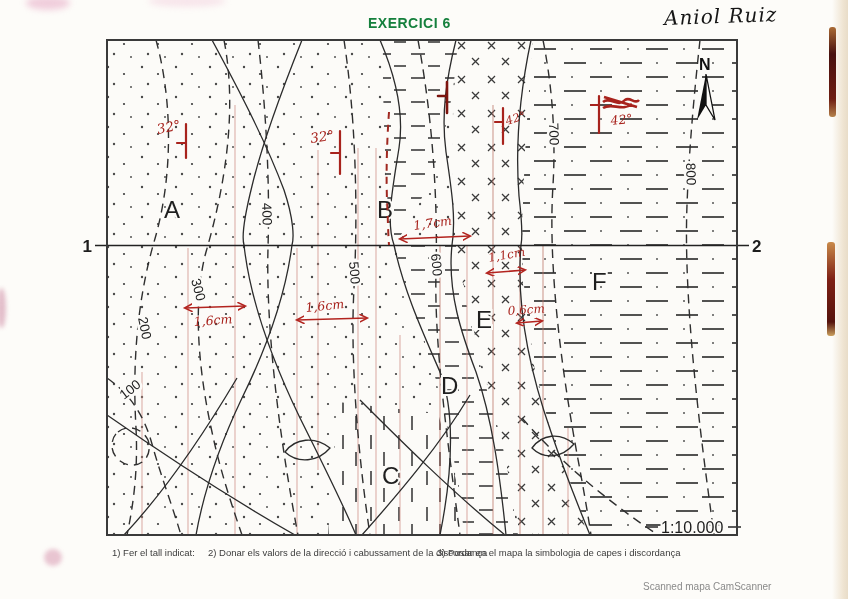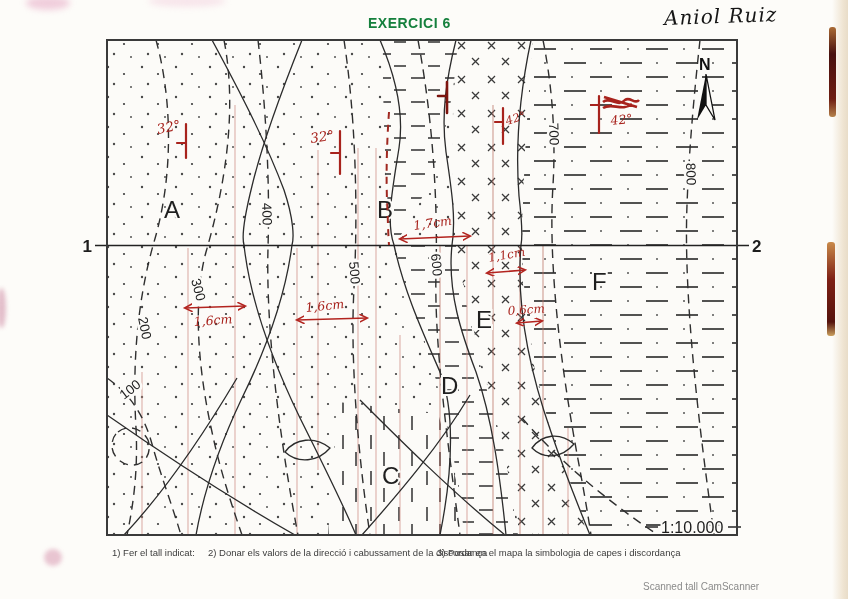--- a/index.html
+++ b/index.html
@@ -203,21 +203,21 @@
     <rect x="107" y="40" width="630" height="495" fill="none" stroke="#3a3a3a" stroke-width="2"></rect>
   </svg>
 
   <div class="doc-title">EXERCICI 6</div>
   <div class="author">Aniol Ruiz</div>
 
   <span class="footer-task t1">1) Fer el tall indicat:</span>
   <span class="footer-task t2">2) Donar els valors de la direcció i cabussament de la discordança</span>
   <span class="footer-task t3">3) Posar en el mapa la simbologia de capes i discordança</span>
 
-  <div class="camscanner">Scanned tall CamScanner</div>
+  <div class="camscanner">Scanned mapa CamScanner</div>
 
   <div class="edge-strip"></div>
   <div class="streak1"></div>
   <div class="streak2"></div>
   <div class="smudge sm1"></div>
   <div class="smudge sm2"></div>
   <div class="smudge sm3"></div>
   <div class="smudge sm4"></div>
 </div>
 

